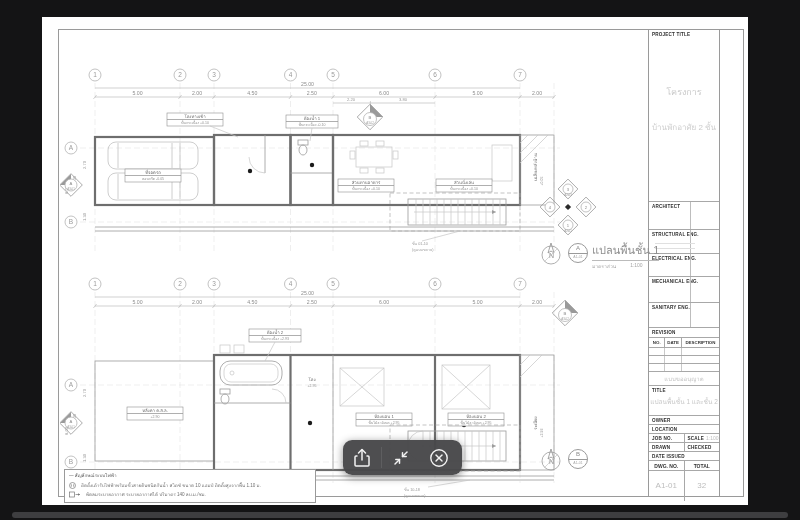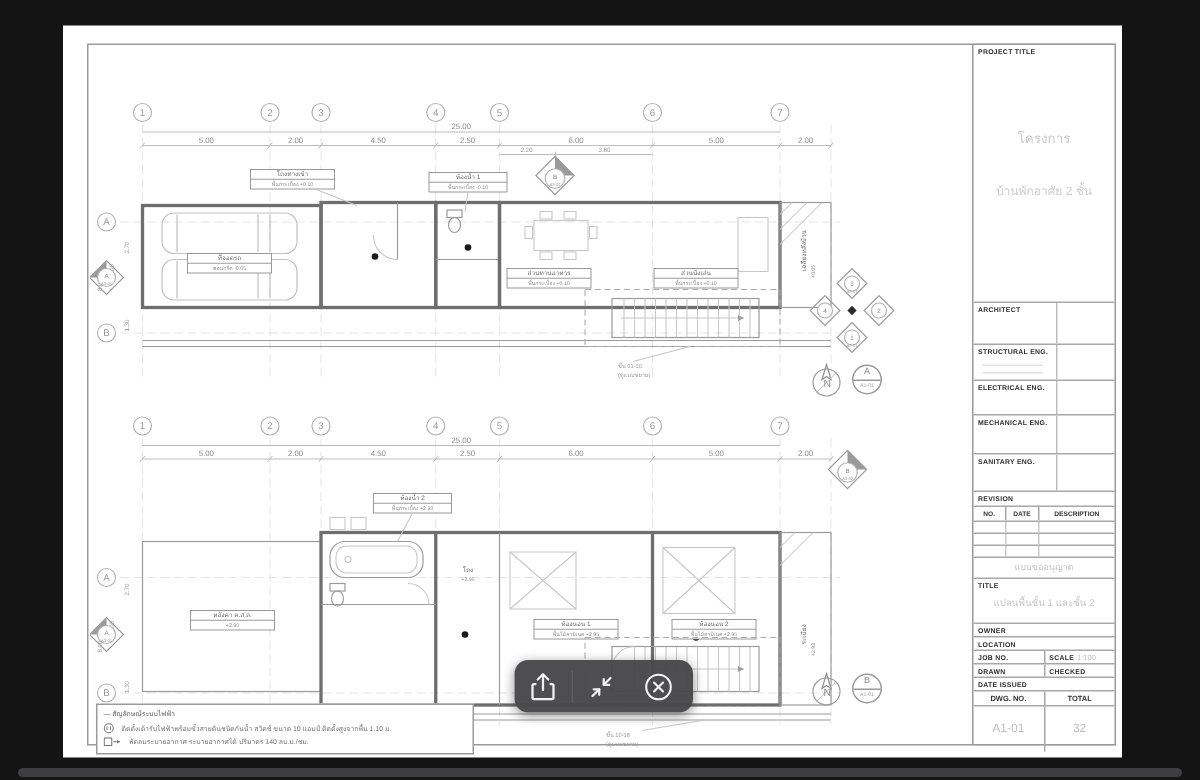--- a/index.html
+++ b/index.html
@@ -3,21 +3,21 @@
 <meta charset="utf-8">
 <style>
   html,body{margin:0;padding:0;background:#000;}
   .screen{position:relative;width:800px;height:520px;background:#141415;overflow:hidden;
           font-family:"Liberation Sans","DejaVu Sans",sans-serif;}
   .dock-strip{position:absolute;left:12px;right:12px;bottom:2px;height:6px;border-radius:3px;background:#3e3e40;}
   
   .page{position:absolute;left:42px;top:17px;width:706px;height:488px;background:#ffffff;}
   .sheet-border{position:absolute;left:16px;top:12px;right:4px;bottom:8px;border:1px solid #9a9a9a;}
   
-  .tb{position:absolute;left:606px;top:12px;width:96px;bottom:8px;border:1px solid #9a9a9a;
+  .tb{position:absolute;left:606px;top:12px;width:72px;bottom:8px;border:1px solid #9a9a9a;
       box-sizing:border-box;background:#fff;font-size:5px;color:#333;}
   .tb-row{border-bottom:1px solid #a8a8a8;box-sizing:border-box;position:relative;overflow:hidden;}
   .tb-lab{font-weight:bold;font-size:4.6px;color:#2d2d2d;padding:2px 0 0 3px;letter-spacing:.2px;}
   .tb-project{height:172px;}
   .tb-proj-line1{margin-top:48px;text-align:center;font-size:9px;color:#c9c9c9;}
   .tb-proj-line2{margin-top:22px;text-align:center;font-size:8px;color:#cccccc;}
   .tb-sec{position:relative;}
   .tb-sec .split{position:absolute;top:0;bottom:0;left:58%;width:0;border-left:1px solid #bdbdbd;}
   .sig{position:absolute;left:6px;width:40px;border-bottom:1px solid #e0e0e0;height:0;}
   .tb-cols{display:flex;height:10px;}
@@ -294,20 +294,27 @@
       <svg class="north" viewBox="0 0 26 26">
         <circle cx="13" cy="14" r="9" class="tw"></circle>
         <path d="M13 2 L16 12 L13 10 L10 12 Z" fill="none" stroke="#8f8f8f" stroke-width=".8"></path>
         <line x1="6" y1="21" x2="20" y2="7" class="lt"></line>
         <text x="11" y="17" font-size="7" fill="#8f8f8f">N</text>
       </svg>
       <div class="cap-circle">
         <span class="r">A</span>
         <span class="s">A1-01</span>
       </div>
+      <div class="cap-text">
+        <div class="t">แปลนพื้นชั้น 1</div>
+        <div class="sc">
+          <span>มาตราส่วน</span>
+          <span>1:100</span>
+        </div>
+      </div>
     </div>
 
     <svg id="plan2" class="plan-svg" style="left:18px;top:256px;" width="540" height="226" viewBox="0 0 540 226">
       <g id="plan2-grid">
           <line x1="35" y1="19" x2="35" y2="210" class="gridline"></line>
           <line x1="120" y1="19" x2="120" y2="210" class="gridline"></line>
           <line x1="154" y1="19" x2="154" y2="210" class="gridline"></line>
           <line x1="230.5" y1="19" x2="230.5" y2="210" class="gridline"></line>
           <line x1="273" y1="19" x2="273" y2="210" class="gridline"></line>
           <line x1="375" y1="19" x2="375" y2="210" class="gridline"></line>

